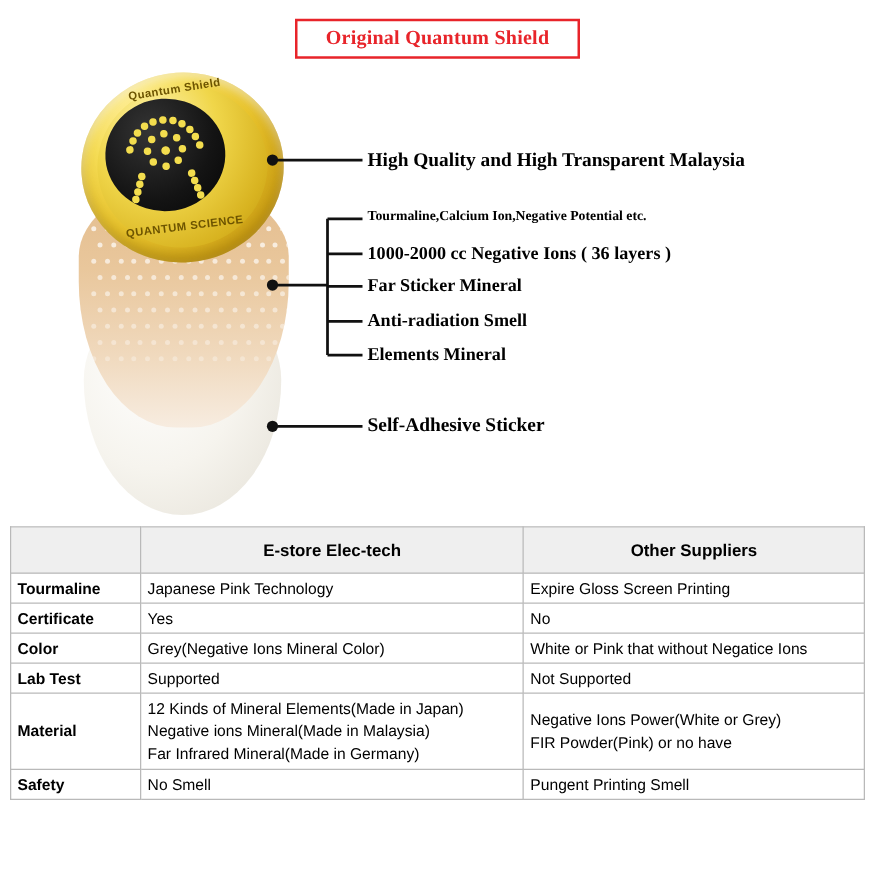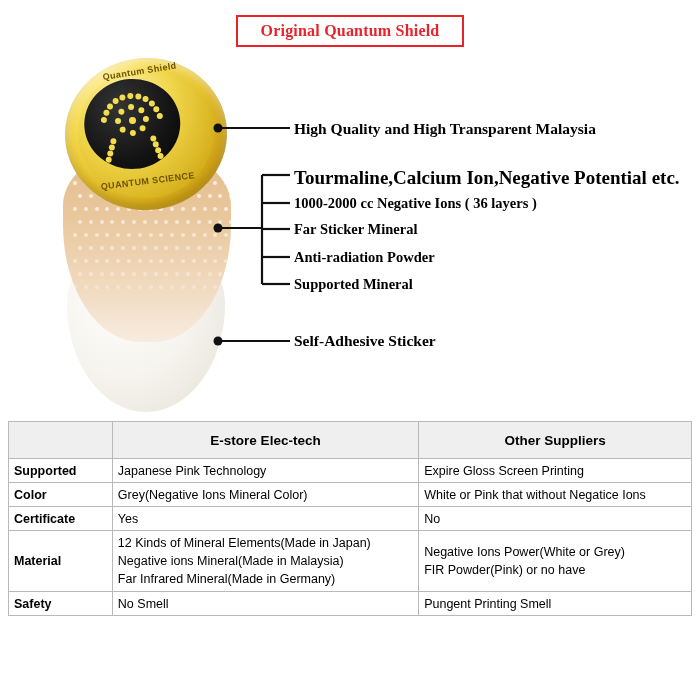--- a/index.html
+++ b/index.html
@@ -430,61 +430,70 @@
   <line x1="262" y1="203" x2="290" y2="203" stroke="#111" stroke-width="2.2"></line>
   <line x1="262" y1="229" x2="290" y2="229" stroke="#111" stroke-width="2.2"></line>
   <line x1="262" y1="257" x2="290" y2="257" stroke="#111" stroke-width="2.2"></line>
   <line x1="262" y1="284" x2="290" y2="284" stroke="#111" stroke-width="2.2"></line>
 
   <circle cx="218" cy="341" r="4.5" fill="#111"></circle>
   <line x1="222" y1="341" x2="290" y2="341" stroke="#111" stroke-width="2.2"></line>
 </svg>
 
 <div class="callout-label" style="left:294px; top:120px; font-size:15.5px;">High Quality and High Transparent Malaysia</div>
-<div class="callout-label" style="left:294px; top:167px; font-size:19px;">Tourmaline,Calcium Ion,Negative Potential etc.</div>
+<div class="callout-label" style="left:294px; top:167px; font-size:11px;">Tourmaline,Calcium Ion,Negative Potential etc.</div>
 <div class="callout-label" style="left:294px; top:195px; font-size:14.5px;">1000-2000 cc Negative Ions ( 36 layers )</div>
 <div class="callout-label" style="left:294px; top:221px; font-size:14.5px;">Far Sticker Mineral</div>
-<div class="callout-label" style="left:294px; top:249px; font-size:14.5px;">Anti-radiation Powder</div>
-<div class="callout-label" style="left:294px; top:276px; font-size:14.5px;">Supported Mineral</div>
+<div class="callout-label" style="left:294px; top:249px; font-size:14.5px;">Anti-radiation Smell</div>
+<div class="callout-label" style="left:294px; top:276px; font-size:14.5px;">Elements Mineral</div>
 <div class="callout-label" style="left:294px; top:332px; font-size:15.5px;">Self-Adhesive Sticker</div>
 
 <table id="spec-table">
   <thead>
     <tr>
       <td></td>
       <td>E-store Elec-tech</td>
       <td>Other Suppliers</td>
     </tr>
   </thead>
   <tbody id="table-body">
       <tr>
-        <td class="rowhead">Supported</td>
+        <td class="rowhead">Tourmaline</td>
         <td class="colA">
           <div>Japanese Pink Technology</div>
         </td>
         <td class="colB">
           <div>Expire Gloss Screen Printing</div>
+        </td>
+      </tr>
+      <tr>
+        <td class="rowhead">Certificate</td>
+        <td class="colA">
+          <div>Yes</div>
+        </td>
+        <td class="colB">
+          <div>No</div>
         </td>
       </tr>
       <tr>
         <td class="rowhead">Color</td>
         <td class="colA">
           <div>Grey(Negative Ions Mineral Color)</div>
         </td>
         <td class="colB">
           <div>White or Pink that without Negatice Ions</div>
         </td>
       </tr>
       <tr>
-        <td class="rowhead">Certificate</td>
+        <td class="rowhead">Lab Test</td>
         <td class="colA">
-          <div>Yes</div>
+          <div>Supported</div>
         </td>
         <td class="colB">
-          <div>No</div>
+          <div>Not Supported</div>
         </td>
       </tr>
       <tr>
         <td class="rowhead">Material</td>
         <td class="colA multiline">
           <div>12 Kinds of Mineral Elements(Made in Japan)</div>
           <div>Negative ions Mineral(Made in Malaysia)</div>
           <div>Far Infrared Mineral(Made in Germany)</div>
         </td>
         <td class="colB multiline">

